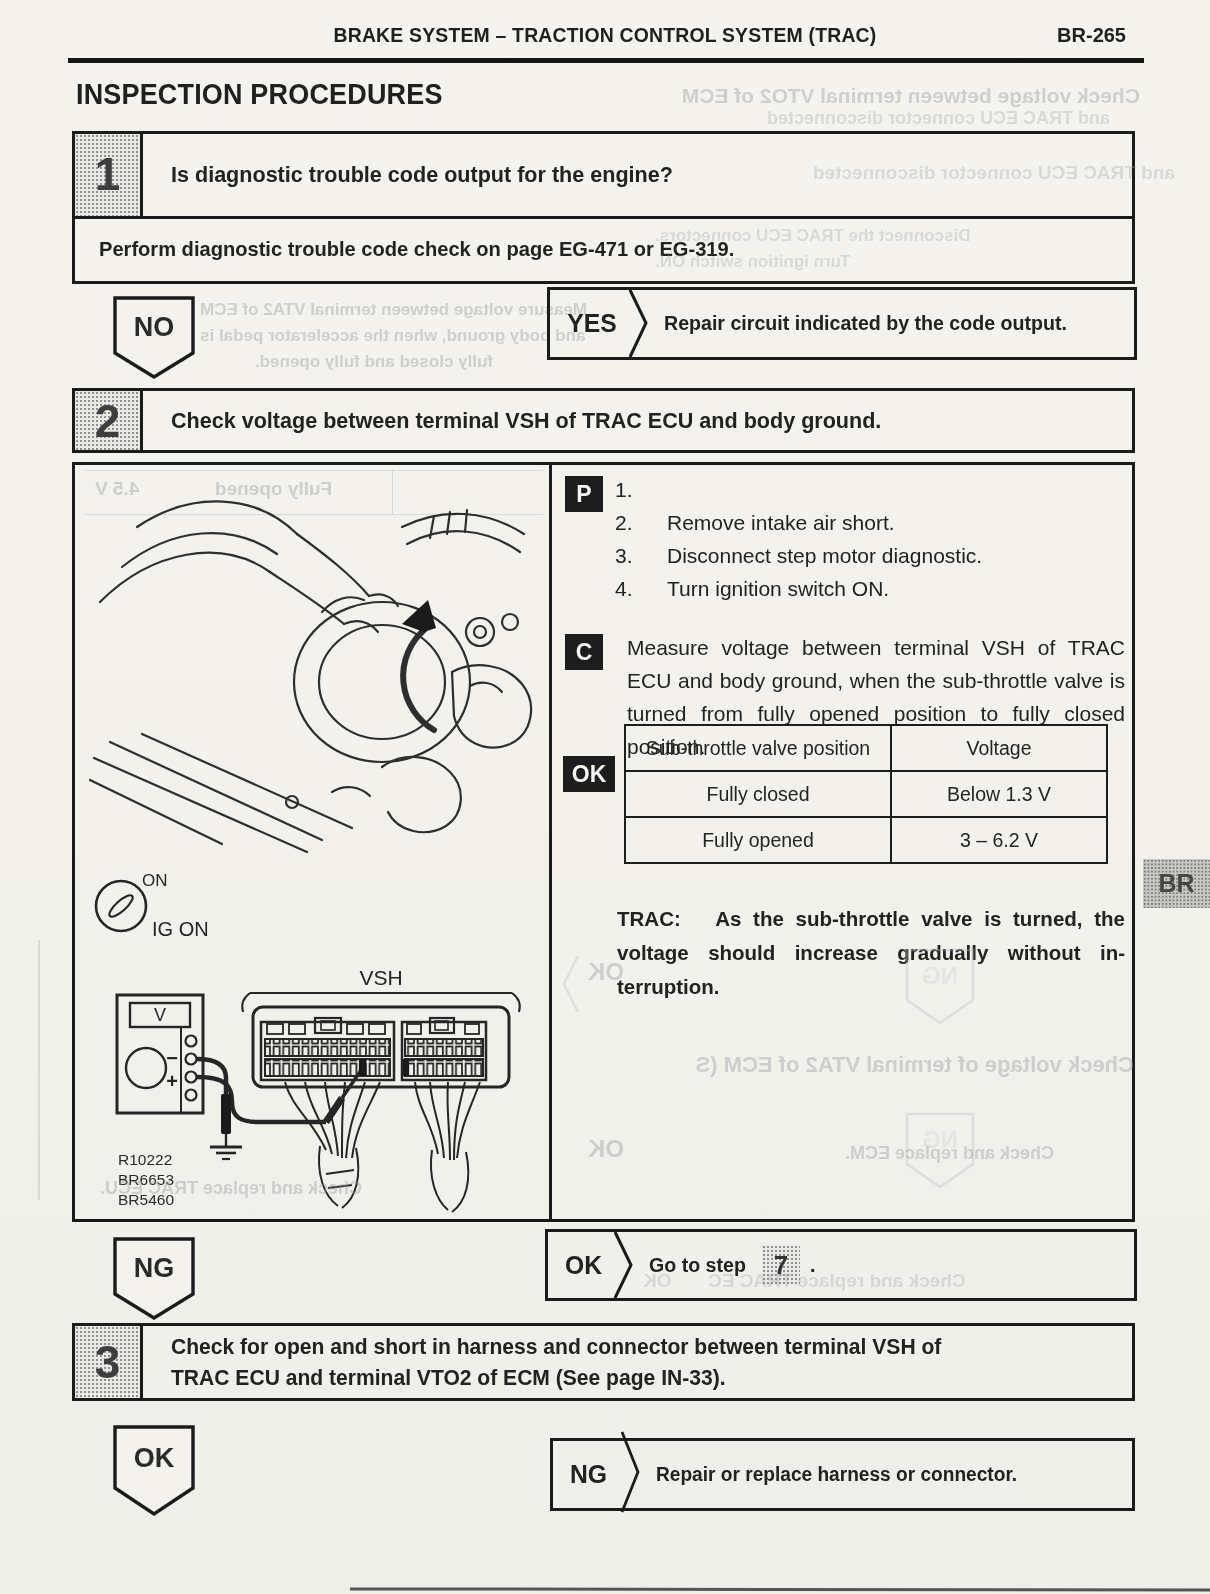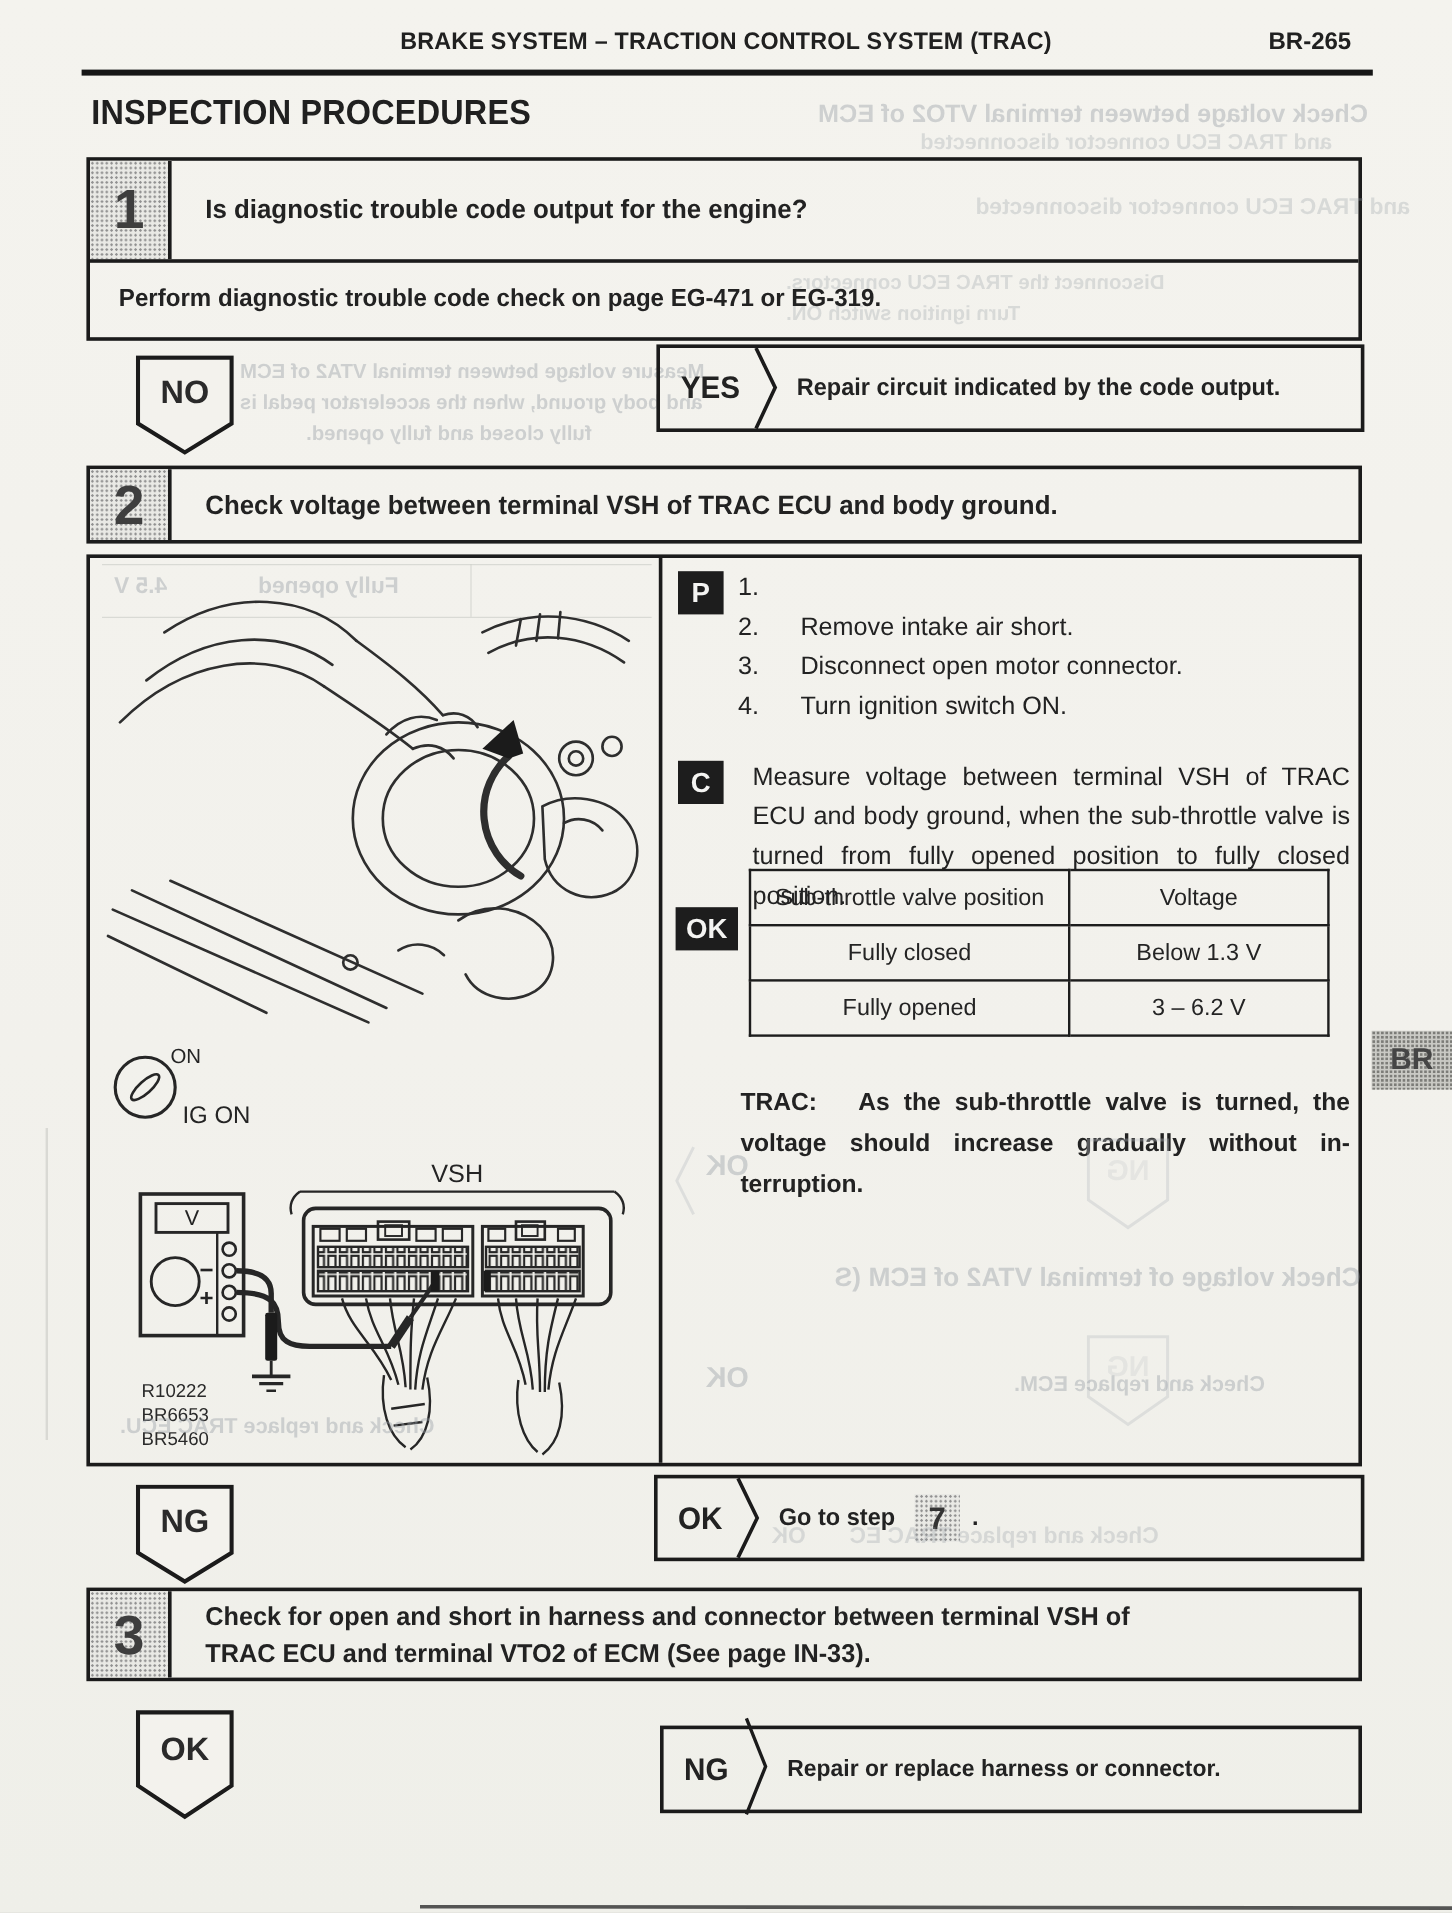--- a/index.html
+++ b/index.html
@@ -223,21 +223,21 @@
   <div class="abs" style="left:615px;top:474px;width:512px;">
     <div style="display:flex;margin-bottom:2px;">
       <div style="width:52px;font-size:21px;line-height:31px;">1.</div>
     </div>
     <div style="display:flex;margin-bottom:2px;">
       <div style="width:52px;font-size:21px;line-height:31px;">2.</div>
       <div style="flex:1;font-size:21px;line-height:31px;">Remove intake air short.</div>
     </div>
     <div style="display:flex;margin-bottom:2px;">
       <div style="width:52px;font-size:21px;line-height:31px;">3.</div>
-      <div style="flex:1;font-size:21px;line-height:31px;">Disconnect open motor connector.</div>
+      <div style="flex:1;font-size:21px;line-height:31px;">Disconnect step motor diagnostic.</div>
     </div>
     <div style="display:flex;">
       <div style="width:52px;font-size:21px;line-height:31px;">4.</div>
       <div style="flex:1;font-size:21px;line-height:31px;">Turn ignition switch ON.</div>
     </div>
   </div>
 
   <div class="abs tag" style="left:565px;top:634px;width:38px;height:36px;line-height:36px;font-size:23px;">C</div>
   <div class="abs" style="left:627px;top:631px;width:498px;font-size:21px;line-height:33px;text-align:justify;">Measure voltage between terminal VSH of TRAC ECU and body ground, when the sub-throttle valve is turned from fully opened position to fully closed position.</div>
 

